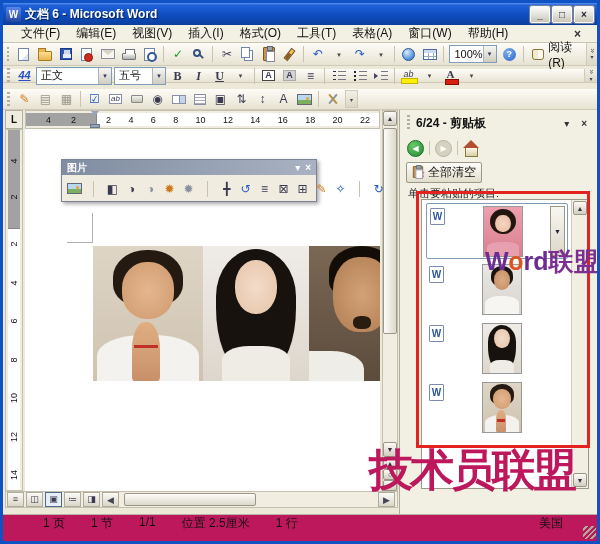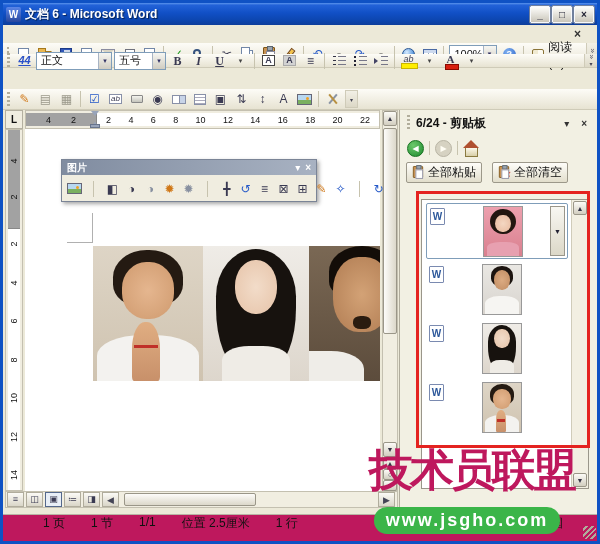--- a/index.html
+++ b/index.html
@@ -13,21 +13,21 @@
 .ttext{color:#fff;font-weight:bold;font-size:12px;text-shadow:1px 1px 1px #05204e;white-space:nowrap}
 .tctls{margin-left:auto;display:flex;gap:2px}
 .tctl{width:20px;height:17px;background:linear-gradient(#fdfdfb,#cac6ba);border:1px solid #f6f8fc;outline:1px solid #6f7f9d;font-size:10px;font-weight:bold;color:#1c1c2e;border-radius:1px}
 
 .menubar{position:absolute;left:0;top:22px;width:594px;height:18px;background:#f3f1e4;border-bottom:1px solid #c9c5b2;display:flex;align-items:center;padding-left:10px}
 .mitem{padding:1px 8px;white-space:nowrap}
 .menu-x{margin-left:auto;padding-right:10px;font-weight:bold;color:#333}
 
 .trow{position:absolute;left:0;width:594px;background:linear-gradient(#fdfcf7,#e7e3d2);border-bottom:1px solid #cfcbb8;display:flex;align-items:center;padding-left:2px}
 .trow::before{content:"";width:3px;height:15px;margin:0 4px 0 2px;background:repeating-linear-gradient(to bottom,#b2ae9c 0 2px,transparent 2px 4px)}
-#tb1{top:40px;height:23px}#tb2{top:51px;height:14px}#tb3{top:86px;height:21px}
+#tb1{top:40px;height:23px}#tb2{top:66px;height:14px}#tb3{top:86px;height:21px}
 .tbi{width:21px;height:20px;border-radius:2px;display:flex;align-items:center;justify-content:center;flex:none}
 .icg{font-style:normal;position:relative;line-height:1;font-size:12px;color:#3a3a52;display:flex;align-items:center;justify-content:center}
 .sep{width:1px;height:16px;background:#c7c3ae;margin:0 2px}
 .tbi:has(.sep){width:7px}
 .ic-blue{color:#2458c8}.ic-orange{color:#d07818}.ic-gray{color:#9a988a}.ic-gray2{color:#8890a0}
 .ic-drop{font-size:7px;color:#444}
 .ic-page{width:11px;height:13px;background:linear-gradient(135deg,#fff 70%,#dde4ee 70%);border:1px solid #7287a8}
 .ic-reddot::after{content:"";position:absolute;right:-2px;bottom:-2px;width:7px;height:7px;border-radius:50%;background:#cf2a1e;border:1px solid #8a150c}
 .ic-folder{width:14px;height:10px;background:linear-gradient(#ffdf91,#eab64f);border:1px solid #a5781c;border-radius:1px;margin-top:3px}
 .ic-folder::before{content:"";position:absolute;top:-4px;left:-1px;width:6px;height:3px;background:#eab64f;border:1px solid #a5781c;border-bottom:none}
@@ -194,20 +194,32 @@
   <div class="titlebar">
     <span class="wicon fc">W</span>
     <span class="ttext">文档 6 - Microsoft Word</span>
     <span class="tctls">
       <span class="tctl fc">_</span>
       <span class="tctl fc">□</span>
       <span class="tctl fc">×</span>
     </span>
   </div>
 
+  <div class="menubar">
+
+  <span class="mitem">文件(F)</span>
+      <span class="mitem">编辑(E)</span>
+      <span class="mitem">视图(V)</span>
+      <span class="mitem">插入(I)</span>
+      <span class="mitem">格式(O)</span>
+      <span class="mitem">工具(T)</span>
+      <span class="mitem">表格(A)</span>
+      <span class="mitem">窗口(W)</span>
+      <span class="mitem">帮助(H)</span>
+    </div>
   <span class="menu-x" style="position:absolute;top:24px;right:6px">×</span>
 
   <div class="trow" id="tb1">
     <span style="display:flex;align-items:center">
 
     <span class="tbi">
           <i class="icg ic-page"></i>
         </span>
         <span class="tbi">
           <i class="icg ic-folder"></i>
@@ -611,30 +623,27 @@
     </div>
     <div class="pnav">
       <span class="navc back">◀</span>
       <span class="nsep"></span>
       <span class="navc fwd">▶</span>
       <span class="nsep"></span>
       <span class="home"></span>
     </div>
     <div class="pbtns">
       <span class="pbtn">
-        <i class="icg ic-paste"></i>
-        <span>全部粘贴</span>
-      </span>
-      <span class="pbtn">
         <i class="icg ic-paste">
             <i class="xmark">✗</i>
           </i>
         <span>全部清空</span>
       </span>
     </div>
+    <div class="phint">单击要粘贴的项目:</div>
   </div>
 
   <div class="cliplist">
 
       <div class="clip-item sel">
         <span class="ic-worddoc"><i>W</i></span>
         <span class="thumb">
           <span class="portrait v-pink">
             <span class="ph-bg"></span>
             <span class="ph-hair"></span>
@@ -699,16 +708,18 @@
 
     <span>1 页</span>
       <span>1 节</span>
       <span>1/1</span>
       <span>位置 2.5厘米</span>
       <span>1 行</span>
       <span class="lang">美国</span>
     <span class="grip"></span>
   </div>
 
+  <div class="rwm">
+    
+  <span style="color:#6b2d92">W</span><span style="color:#e0531f">o</span><span style="color:#6b2d92">rd</span><span style="color:#7b2f90">联盟</span></div>
   <div class="gwm-t">技术员联盟</div>
-  <div class="gwm-u">www.jsgho.com</div>
 
 </div>
 
 </body></html>

